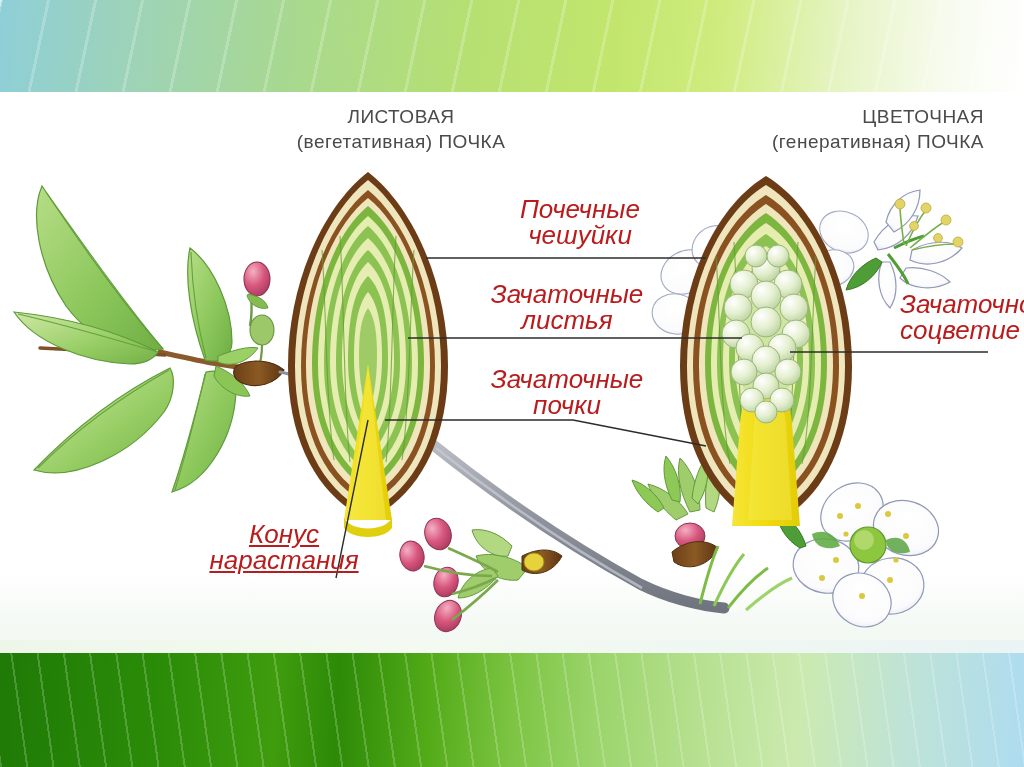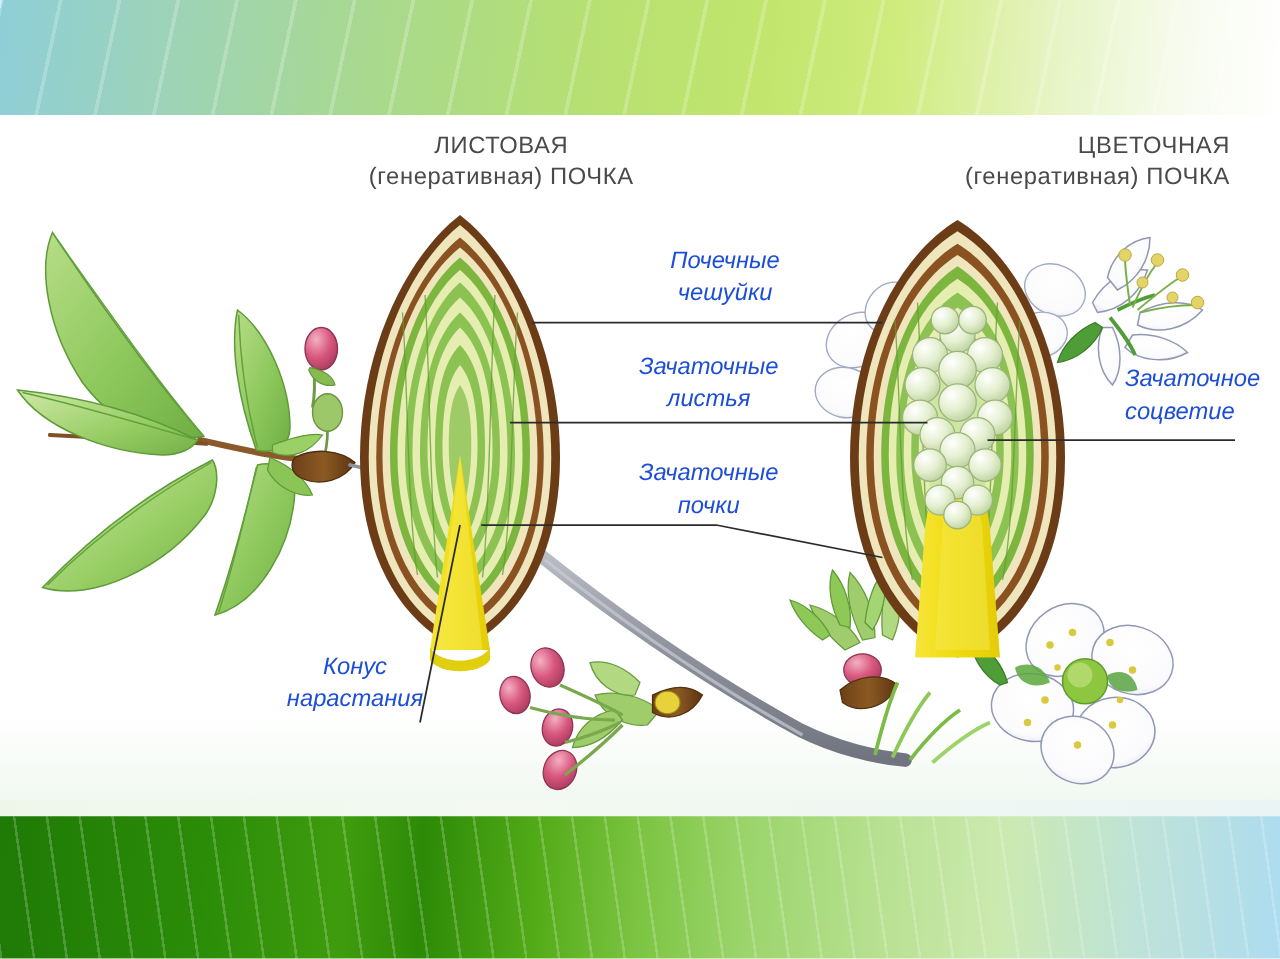--- a/index.html
+++ b/index.html
@@ -25,27 +25,27 @@
   
   #plate{position:absolute;left:0;top:92px;width:1024px;height:556px;
     background:linear-gradient(180deg,#ffffff 0%,#ffffff 86%,#f0f7f0 100%);}
 
   
   .title{position:absolute;text-align:center;color:#4a4a4a;font-size:19px;line-height:25px;
     letter-spacing:.5px;white-space:pre-line;}
   #title-left{left:236px;top:104px;width:330px;}
   #title-right{left:620px;top:104px;width:364px;text-align:right;}
 
-  .lbl{position:absolute;font-style:italic;color:#1d4ed8;font-size:19px;line-height:26px;
+  .lbl{position:absolute;font-style:italic;color:#b91c1c;font-size:26px;line-height:26px;
     white-space:pre-line;}
   #lbl-scales{left:500px;top:196px;width:160px;text-align:center;}
   #lbl-leaves{left:484px;top:281px;width:166px;text-align:center;}
   #lbl-buds{left:484px;top:366px;width:166px;text-align:center;}
   #lbl-infl{left:900px;top:291px;width:130px;text-align:left;}
-  #lbl-cone{left:198px;top:521px;width:172px;text-align:center;}
+  #lbl-cone{left:198px;top:521px;width:172px;text-align:center;text-decoration:underline;}
 
   svg{position:absolute;left:0;top:0;overflow:visible;}
   #leaders{width:1024px;height:767px;pointer-events:none;}
   .lead{stroke:#2b2b2b;stroke-width:1.4;fill:none;}
 
   .art{position:absolute;}
 </style>
 </head>
 <body>
 
@@ -345,21 +345,21 @@
 
   <svg id="leaders" viewBox="0 0 1024 767">
     <path class="lead" d="M426 258 L 706 258"></path>
     <path class="lead" d="M408 338 L 742 338"></path>
     <path class="lead" d="M385 420 L 573 420 L 706 446"></path>
     <path class="lead" d="M790 352 L 988 352"></path>
     <path class="lead" d="M368 420 L 336 578"></path>
   </svg>
 
   <div class="title" id="title-left">ЛИСТОВАЯ
-(генеративная) ПОЧКА</div>
+(вегетативная) ПОЧКА</div>
   <div class="title" id="title-right">ЦВЕТОЧНАЯ
 (генеративная) ПОЧКА</div>
 
   <div class="lbl" id="lbl-scales">Почечные
 чешуйки</div>
   <div class="lbl" id="lbl-leaves">Зачаточные
 листья</div>
   <div class="lbl" id="lbl-buds">Зачаточные
 почки</div>
   <div class="lbl" id="lbl-infl">Зачаточное

